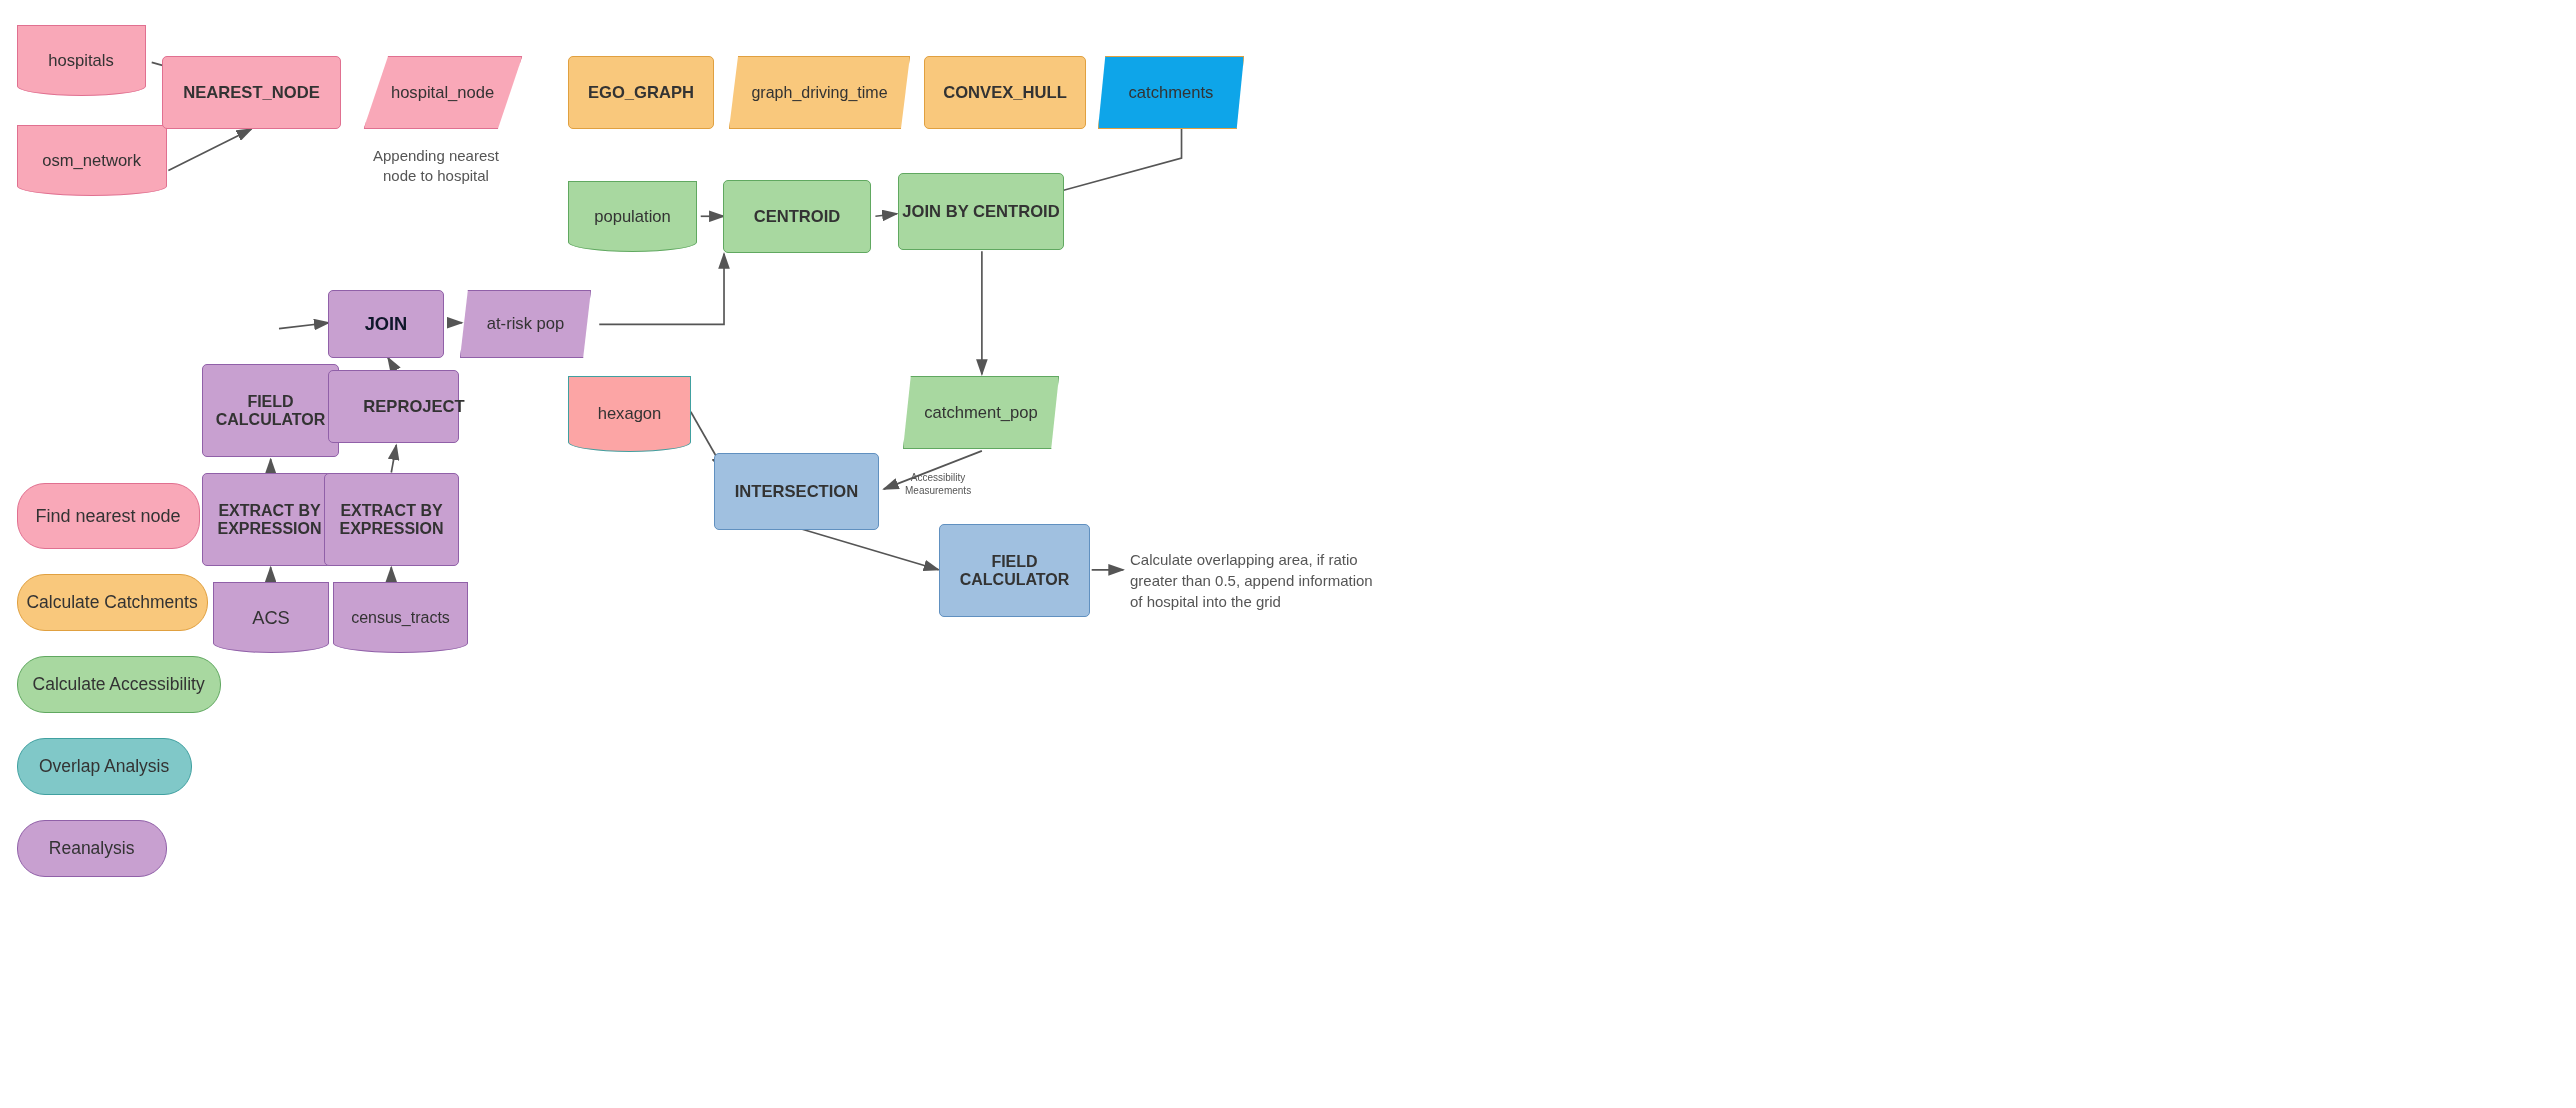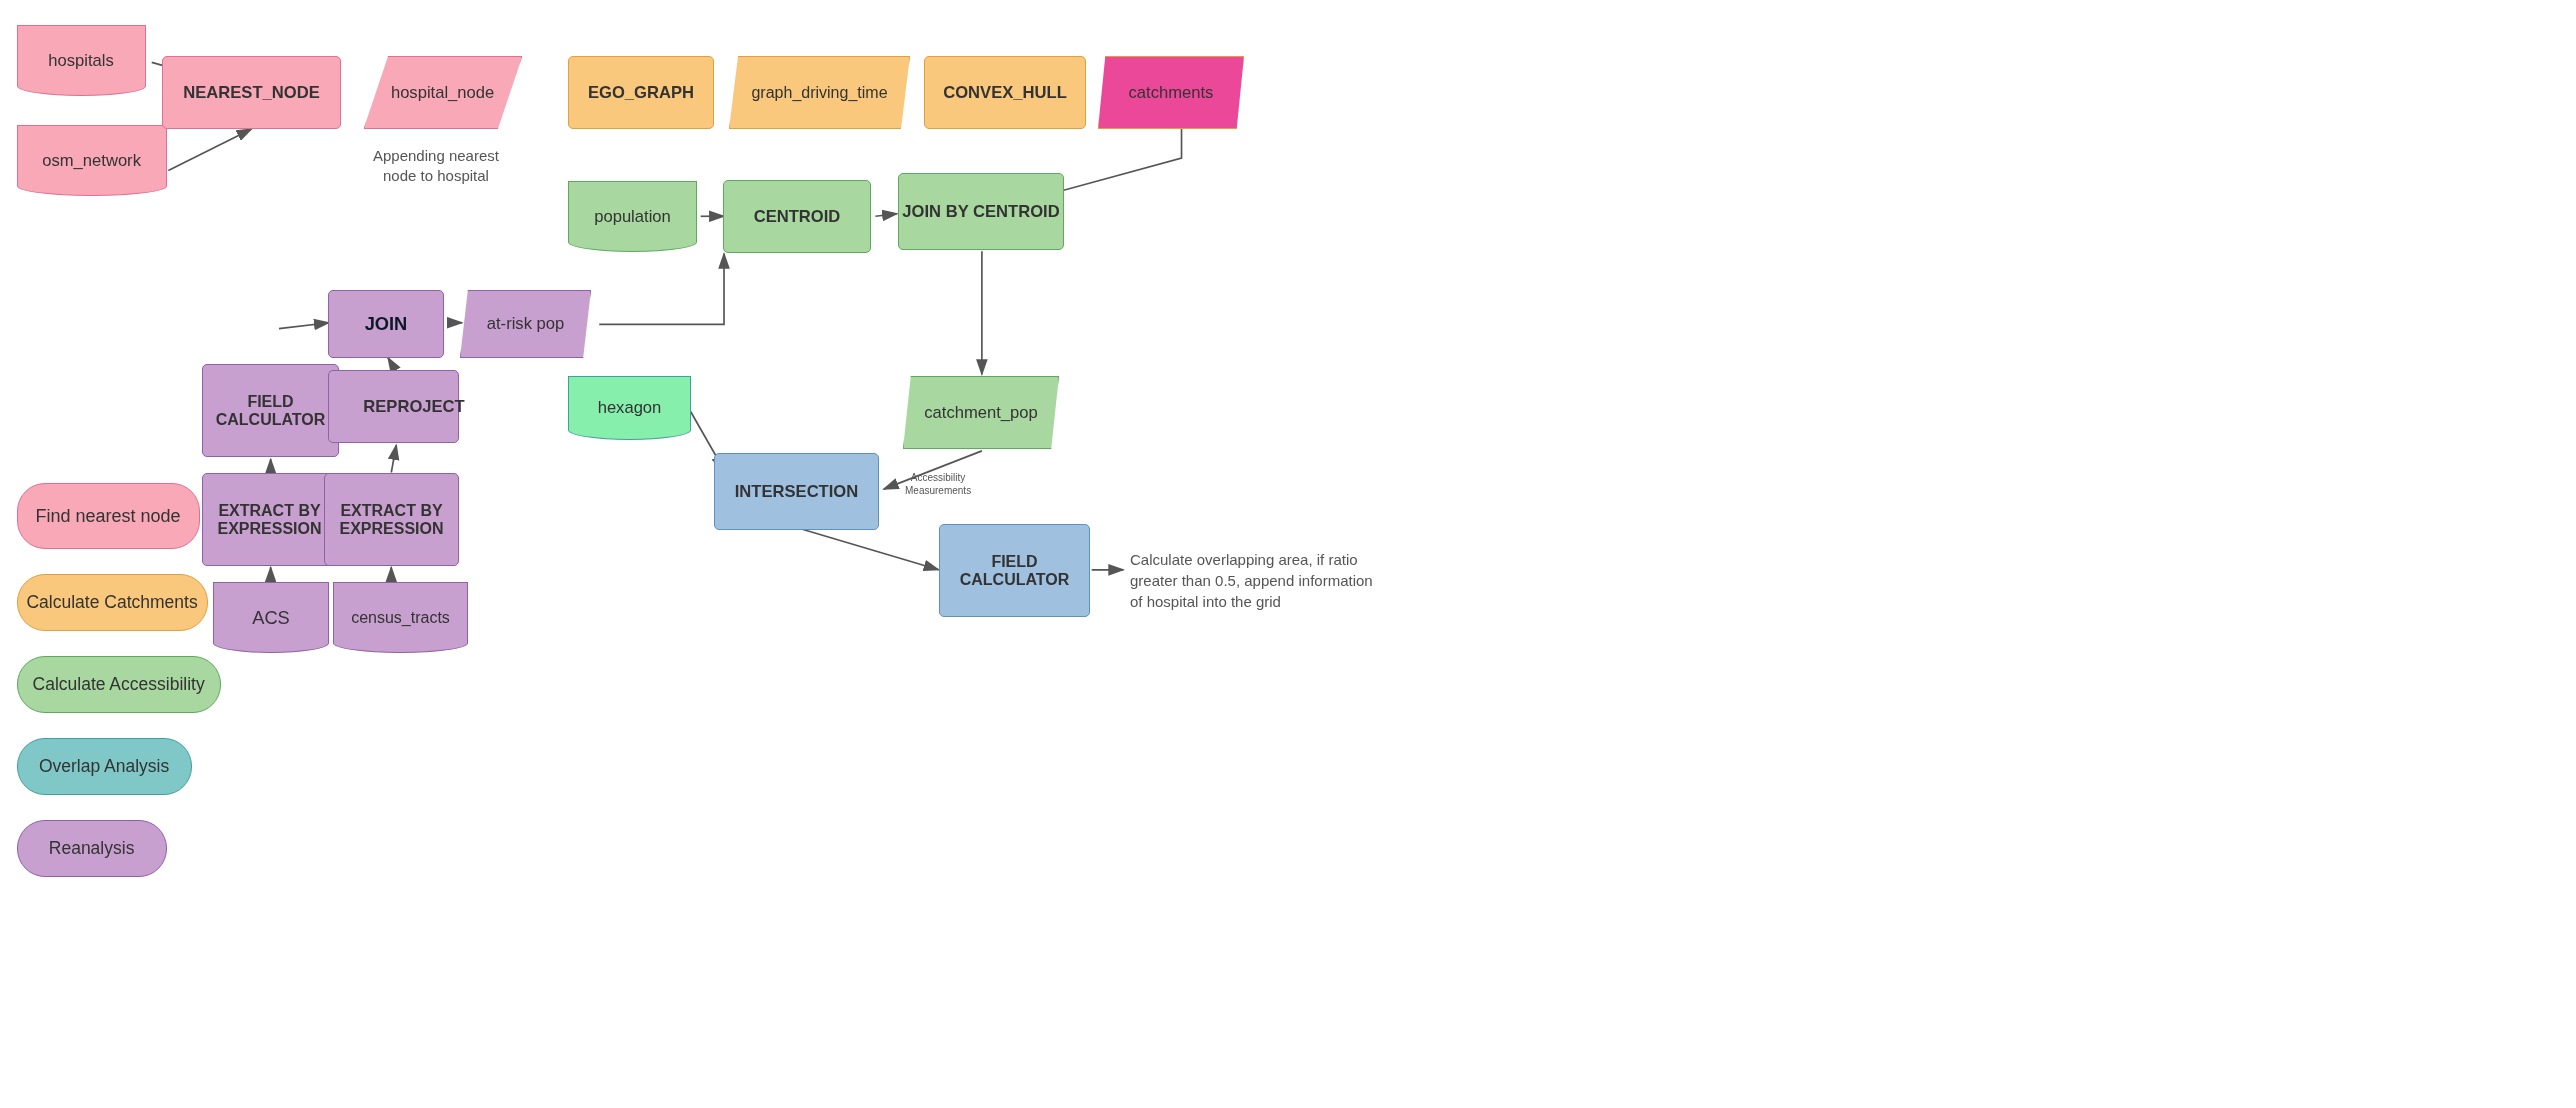--- a/index.html
+++ b/index.html
@@ -175,21 +175,21 @@
     position:absolute; left:924px; top:56px; width:162px; height:73px;
     background:#f9c87c; border:1.7px solid #e0a040; border-radius:5px;
     display:flex; align-items:center; justify-content:center;
     font-size:16.6px; font-weight:700; color:#333;
   ">
     <span>CONVEX_HULL</span>
   </div>
 
   <div style="
     position:absolute; left:1098px; top:56px; width:146px; height:73px;
-    background:#ec4899; border:1.7px solid #e0a040;
+    background:#0ea5e9; border:1.7px solid #e0a040;
     display:flex; align-items:center; justify-content:center;
     font-size:16.6px; font-weight:500; color:#333;
     clip-path: polygon(5% 0%, 100% 0%, 95% 100%, 0% 100%);
   ">
     <span>catchments</span>
   </div>
 
   <div style="
     position:absolute; left:568px; top:181px; width:129px; height:71px;
     background:#a8d8a0; border:1.7px solid #60a860;
@@ -287,22 +287,22 @@
     position:absolute; left:333px; top:582px; width:135px; height:71px;
     background:#c8a0d0; border:1.7px solid #9060a8;
     display:flex; align-items:center; justify-content:center;
     font-size:16px; font-weight:500; color:#333;
     border-radius: 0 0 50% 50% / 0 0 10px 10px;
   ">
     <span>census_tracts</span>
   </div>
 
   <div style="
-    position:absolute; left:568px; top:376px; width:123px; height:64px;
-    background:#86efac; border:1.7px solid #40a0a0;
+    position:absolute; left:568px; top:376px; width:123px; height:76px;
+    background:#fca5a5; border:1.7px solid #40a0a0;
     display:flex; align-items:center; justify-content:center;
     font-size:16.6px; font-weight:500; color:#333;
     border-radius: 0 0 50% 50% / 0 0 10px 10px;
   ">
     <span>hexagon</span>
   </div>
 
   <div style="
     position:absolute; left:714px; top:453px; width:165px; height:77px;
     background:#a0c0e0; border:1.7px solid #6090c0; border-radius:5px;

